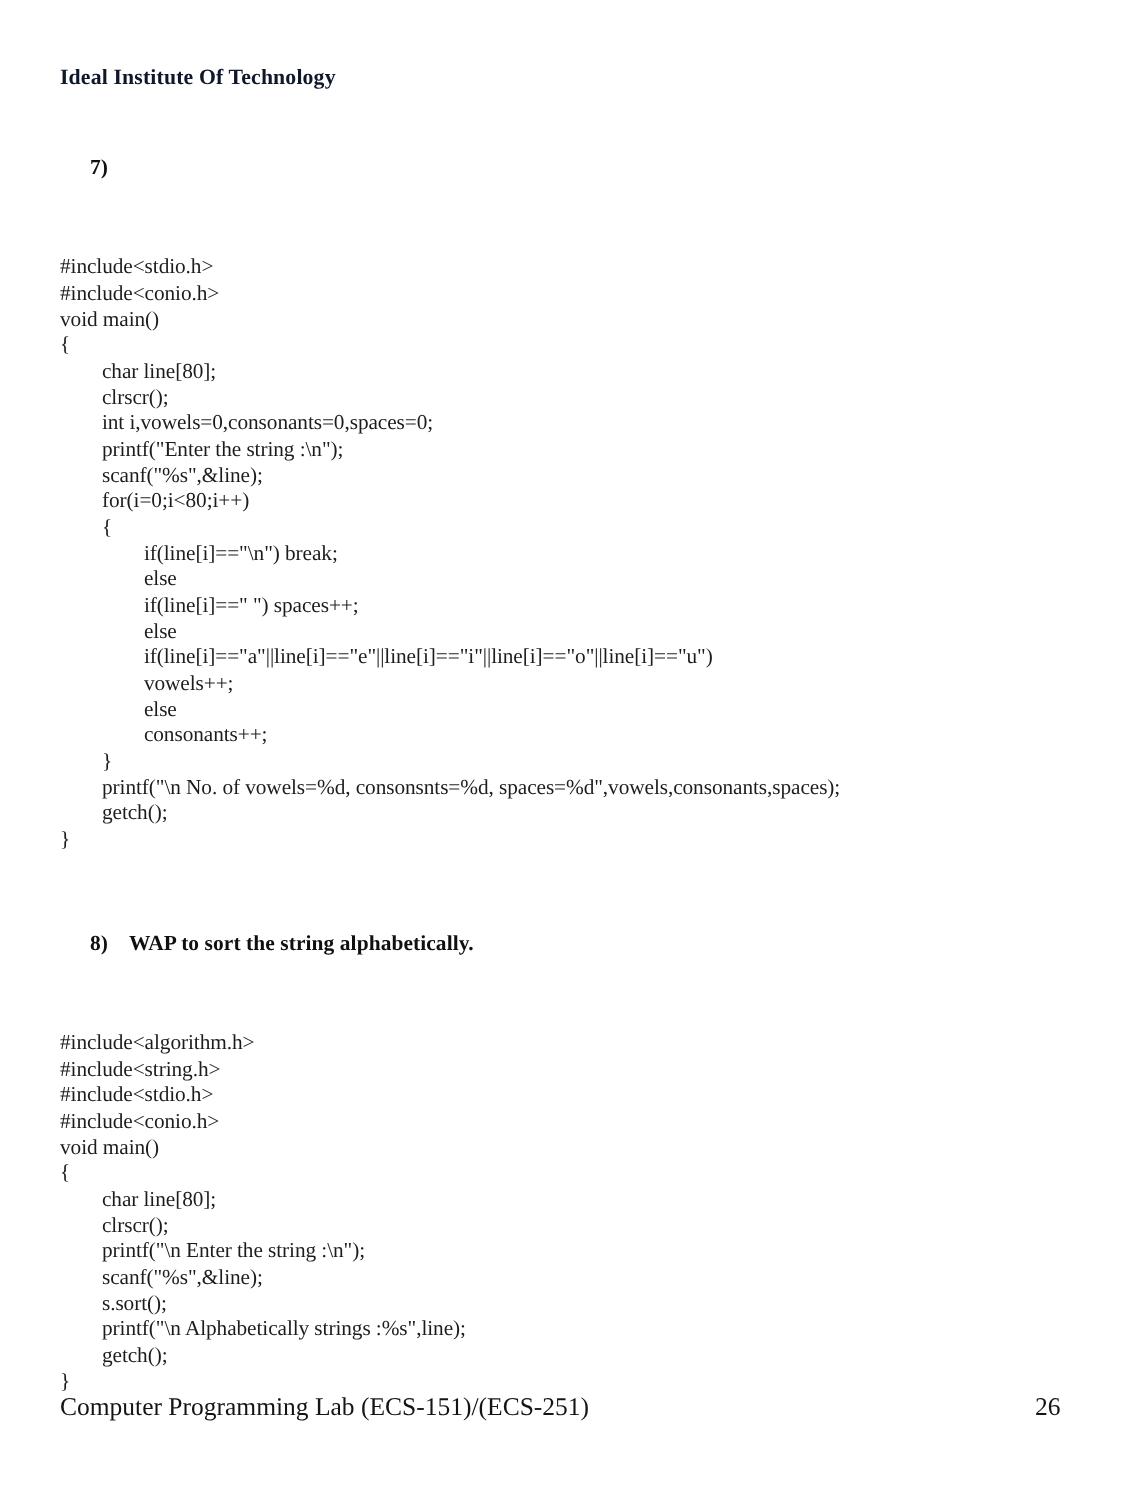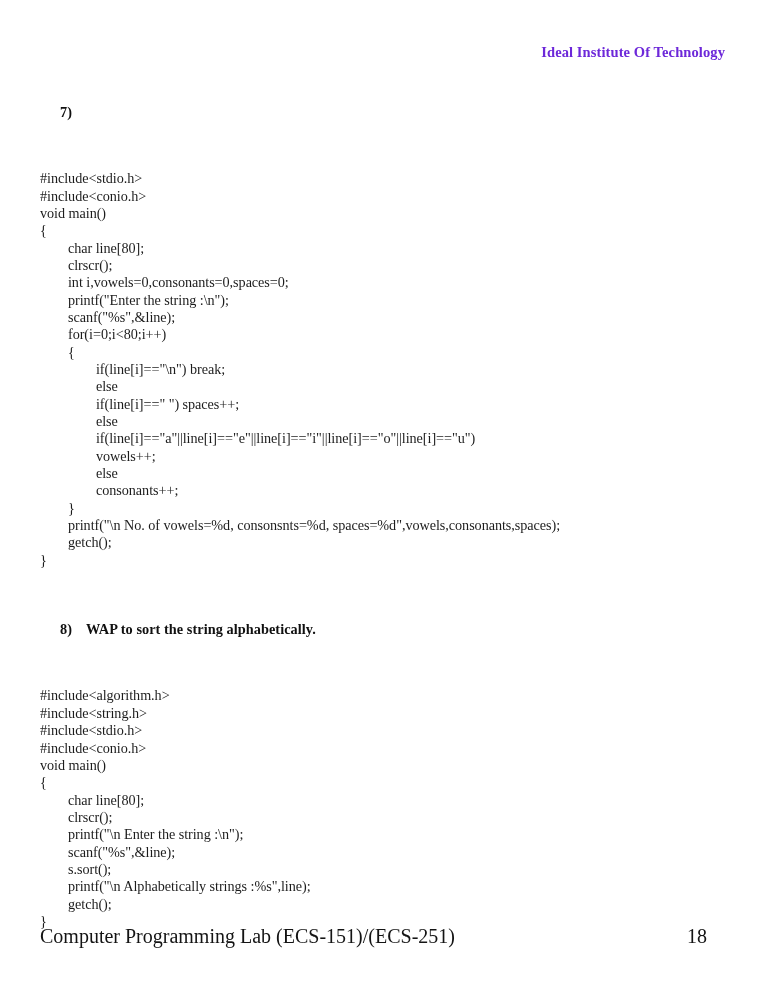--- a/index.html
+++ b/index.html
@@ -22,26 +22,26 @@
     padding: 0;
   }
 
   
   .page-header {
     position: absolute;
     top: 44px;
     left: 40px;
     right: 40px;
     display: flex;
-    justify-content: flex-end;
+    justify-content: flex-start;
     align-items: baseline;
     font-weight: bold;
     font-size: 14.5px;
     letter-spacing: 0.1px;
-    color: #6d28d9;
+    color: #0f172a;
   }
   .header-left { white-space: nowrap; }
   .header-right { white-space: nowrap; padding-right: 34px; }
 
   
   .content {
     position: absolute;
     top: 104px;
     left: 0;
     right: 0;
@@ -80,21 +80,21 @@
 
   
   .page-footer {
     position: absolute;
     bottom: 42px;
     left: 40px;
     right: 40px;
     display: flex;
     justify-content: space-between;
     align-items: baseline;
-    font-size: 20px;
+    font-size: 17px;
     color: #141414;
   }
   .footer-left { white-space: nowrap; }
   .footer-right { white-space: nowrap; padding-right: 18px; }
 </style>
 </head>
 <body>
 
 <div class="page">
 
@@ -155,16 +155,16 @@
         s.sort();
         printf("\n Alphabetically strings :%s",line);
         getch();
 }</pre>
     </div>
 
   </div>
 
   <div class="page-footer">
     <div class="footer-left">Computer Programming Lab (ECS-151)/(ECS-251)</div>
-    <div class="footer-right">18</div>
+    <div class="footer-right">26</div>
   </div>
 
 </div>
 
 </body></html>

